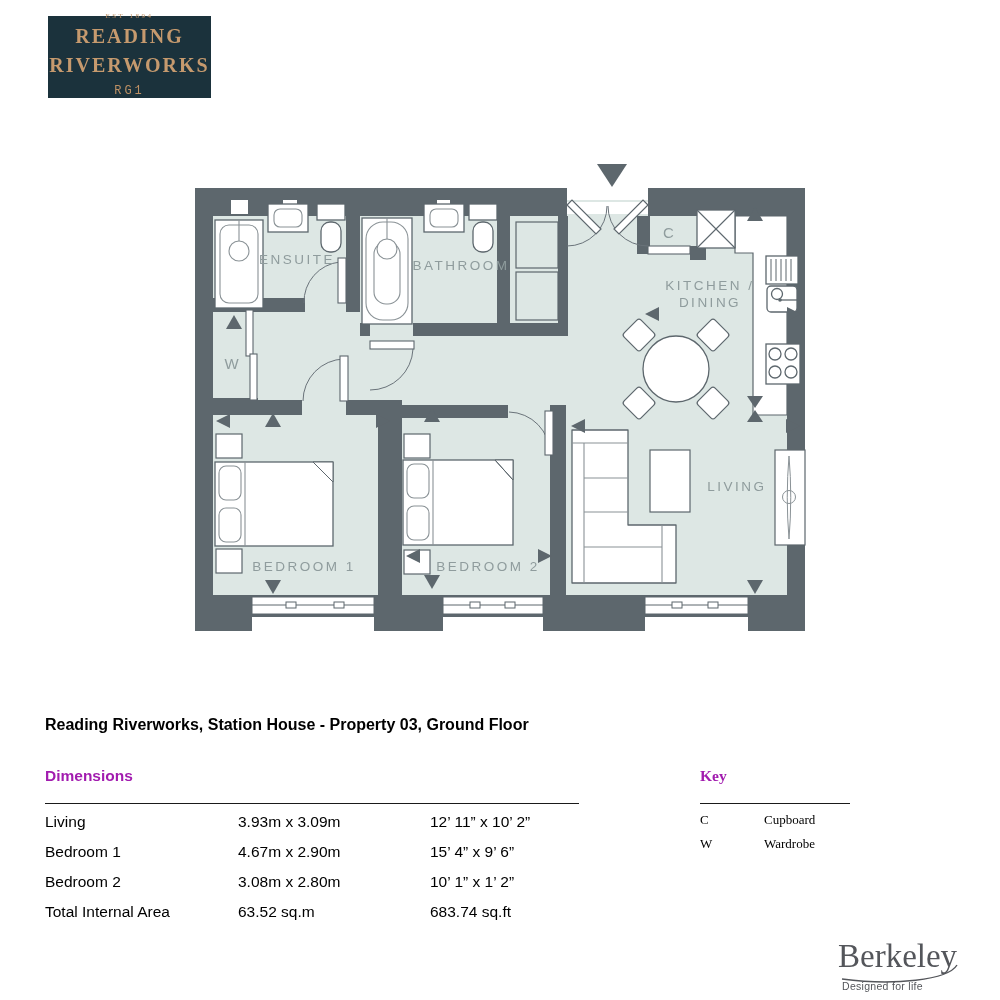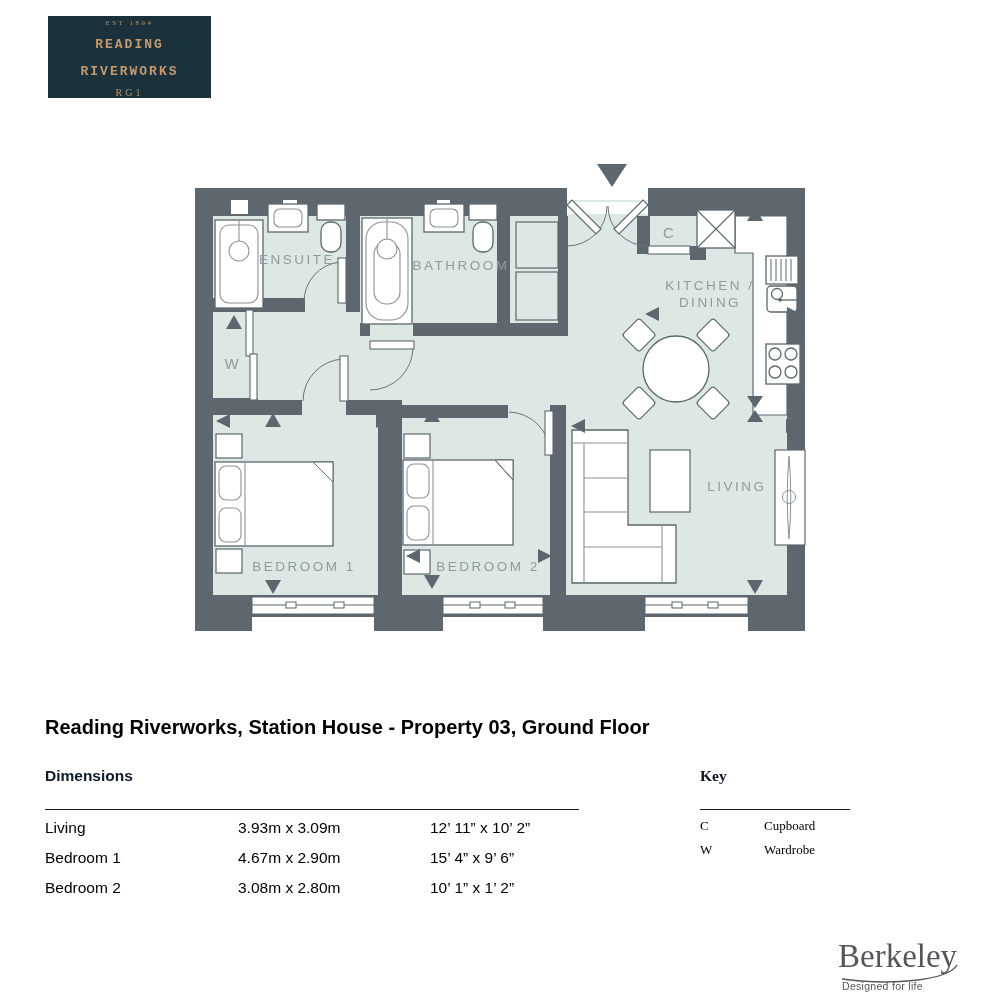--- a/index.html
+++ b/index.html
@@ -2,31 +2,31 @@
 <html><head>
 <meta charset="utf-8">
 <style>
   html,body{margin:0;padding:0;background:#fff;}
   .page{position:relative;width:1000px;height:1000px;background:#ffffff;overflow:hidden;
         font-family:"Liberation Sans",sans-serif;}
   
   .dev-logo{position:absolute;left:48px;top:16px;width:163px;height:82px;background:#1b323c;
     display:flex;flex-direction:column;align-items:center;justify-content:flex-end;text-align:center;}
   .dev-logo .est{font-size:7px;letter-spacing:2.5px;color:#bd9064;font-family:"Liberation Serif",serif;}
-  .dev-logo .name{font-size:13px;letter-spacing:2px;font-weight:bold;color:#c69a6e;
-    font-family:Liberation Mono, monospace;line-height:1.3;margin-top:10px;}
-  .dev-logo .pc{font-size:10px;letter-spacing:3px;color:#bd9064;margin-top:6px;
-    font-family:Liberation Serif, serif;}
+  .dev-logo .name{font-size:20px;letter-spacing:2px;font-weight:bold;color:#c69a6e;
+    font-family:Liberation Serif, serif;line-height:1.3;margin-top:3px;}
+  .dev-logo .pc{font-size:12px;letter-spacing:3px;color:#bd9064;margin-top:6px;
+    font-family:Liberation Mono, monospace;}
   
   .plan{position:absolute;left:0;top:0;width:1000px;height:700px;}
   
-  .title{position:absolute;left:45px;top:716px;font-size:20px;font-weight:bold;color:#000;}
+  .title{position:absolute;left:45px;top:716px;font-size:16px;font-weight:bold;color:#000;}
   
   .dims{position:absolute;left:45px;top:767px;width:534px;}
-  .tbl-head{font-size:15.5px;font-weight:bold;color:#0f172a;padding-bottom:24px;
+  .tbl-head{font-size:15.5px;font-weight:bold;color:#a21caf;padding-bottom:18px;
     border-bottom:1.5px solid #1a1a1a;}
   .dims .row{display:grid;grid-template-columns:193px 192px 1fr;align-items:center;
     height:30px;font-size:15.5px;color:#000;}
   .dims .rows{padding-top:3px;}
   
   .key{position:absolute;left:700px;top:767px;width:150px;font-family:Liberation Serif, serif;}
   .key .row{display:grid;grid-template-columns:64px 1fr;align-items:center;height:24px;
     font-size:13px;color:#000;}
   .key .rows{padding-top:4px;}
   
@@ -300,20 +300,25 @@
       <div class="row">
         <span>Bedroom 1</span>
         <span>4.67m x 2.90m</span>
         <span>15’ 4” x 9’ 6”</span>
       </div>
       <div class="row">
         <span>Bedroom 2</span>
         <span>3.08m x 2.80m</span>
         <span>10’ 1” x 1’ 2”</span>
       </div>
+      <div class="row">
+        <span>Total Internal Area</span>
+        <span>63.52 sq.m</span>
+        <span>683.74 sq.ft</span>
+      </div>
     </div>
   </div>
 
   <div class="key">
     <div class="tbl-head">Key</div>
     <div class="rows">
       <div class="row">
         <span>C</span>
         <span>Cupboard</span>
       </div>

